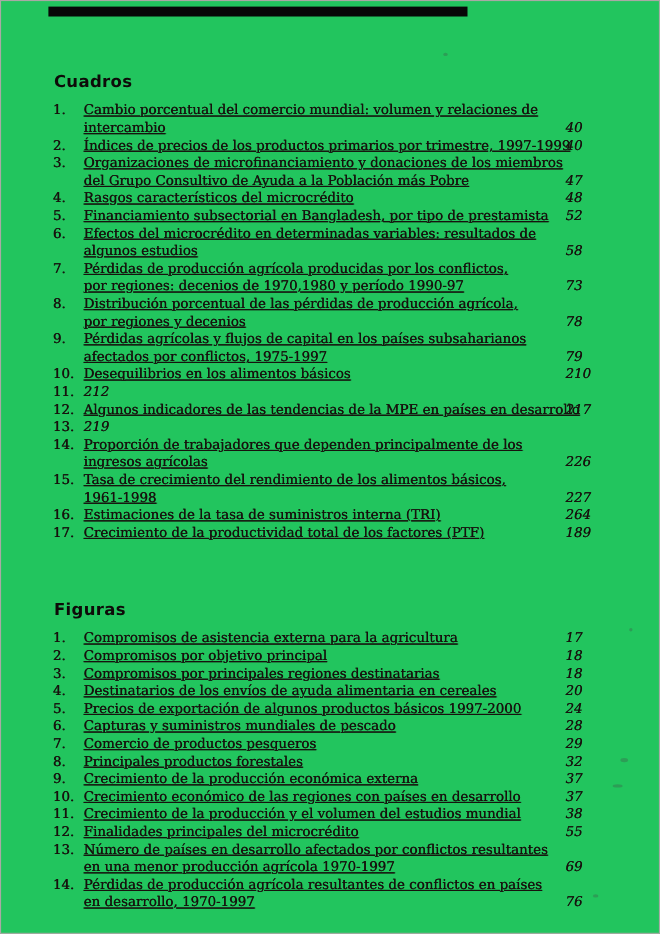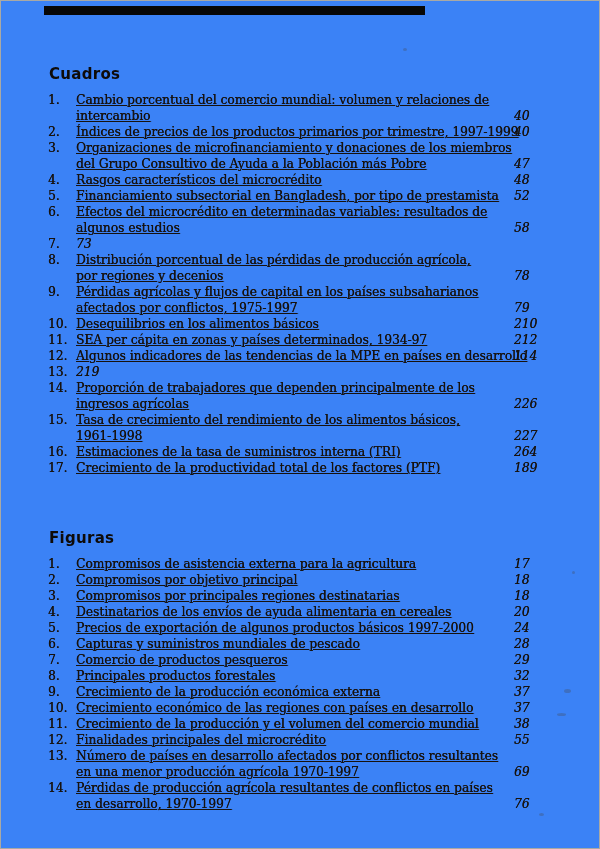--- a/index.html
+++ b/index.html
@@ -5,21 +5,21 @@
   html, body { margin: 0; padding: 0; }
   body {
     width: 600px; height: 849px;
     background: #d8d8d4;
     font-family: "DejaVu Serif", serif;
   }
   .page {
     position: relative;
     width: 600px; height: 849px;
     box-sizing: border-box;
-    background: #3b82f6;
+    background: #22c55e;
     border: 1px solid #a9a9a5;
     overflow: hidden;
     color: #17120e;
   }
   .topbar {
     position: absolute;
     top: 5px; left: 43px;
     width: 381px; height: 9px;
     background: #070707;
   }
@@ -94,46 +94,46 @@
             <span class="text">Financiamiento subsectorial en Bangladesh, por tipo de prestamista</span>
             <span class="pg">52</span>
           </div>
           <div class="entry">
             <span class="num">6.</span>
             <span class="text">Efectos del microcrédito en determinadas variables: resultados de<br>algunos estudios</span>
             <span class="pg">58</span>
           </div>
           <div class="entry">
             <span class="num">7.</span>
+            <span class="text">Pérdidas de producción agrícola producidas por los conflictos,<br>por regiones: decenios de 1970,1980 y período 1990-97</span>
             <span class="pg">73</span>
           </div>
           <div class="entry">
             <span class="num">8.</span>
             <span class="text">Distribución porcentual de las pérdidas de producción agrícola,<br>por regiones y decenios</span>
             <span class="pg">78</span>
           </div>
           <div class="entry">
             <span class="num">9.</span>
             <span class="text">Pérdidas agrícolas y flujos de capital en los países subsaharianos<br>afectados por conflictos, 1975-1997</span>
             <span class="pg">79</span>
           </div>
           <div class="entry">
             <span class="num">10.</span>
             <span class="text">Desequilibrios en los alimentos básicos</span>
             <span class="pg">210</span>
           </div>
           <div class="entry">
             <span class="num">11.</span>
-            <span class="text">SEA per cápita en zonas y países determinados, 1934-97</span>
             <span class="pg">212</span>
           </div>
           <div class="entry">
             <span class="num">12.</span>
             <span class="text">Algunos indicadores de las tendencias de la MPE en países en desarrollo</span>
-            <span class="pg">114</span>
+            <span class="pg">217</span>
           </div>
           <div class="entry">
             <span class="num">13.</span>
             <span class="pg">219</span>
           </div>
           <div class="entry">
             <span class="num">14.</span>
             <span class="text">Proporción de trabajadores que dependen principalmente de los<br>ingresos agrícolas</span>
             <span class="pg">226</span>
           </div>
@@ -203,21 +203,21 @@
             <span class="text">Crecimiento de la producción económica externa</span>
             <span class="pg">37</span>
           </div>
           <div class="entry">
             <span class="num">10.</span>
             <span class="text">Crecimiento económico de las regiones con países en desarrollo</span>
             <span class="pg">37</span>
           </div>
           <div class="entry">
             <span class="num">11.</span>
-            <span class="text">Crecimiento de la producción y el volumen del comercio mundial</span>
+            <span class="text">Crecimiento de la producción y el volumen del estudios mundial</span>
             <span class="pg">38</span>
           </div>
           <div class="entry">
             <span class="num">12.</span>
             <span class="text">Finalidades principales del microcrédito</span>
             <span class="pg">55</span>
           </div>
           <div class="entry">
             <span class="num">13.</span>
             <span class="text">Número de países en desarrollo afectados por conflictos resultantes<br>en una menor producción agrícola 1970-1997</span>

